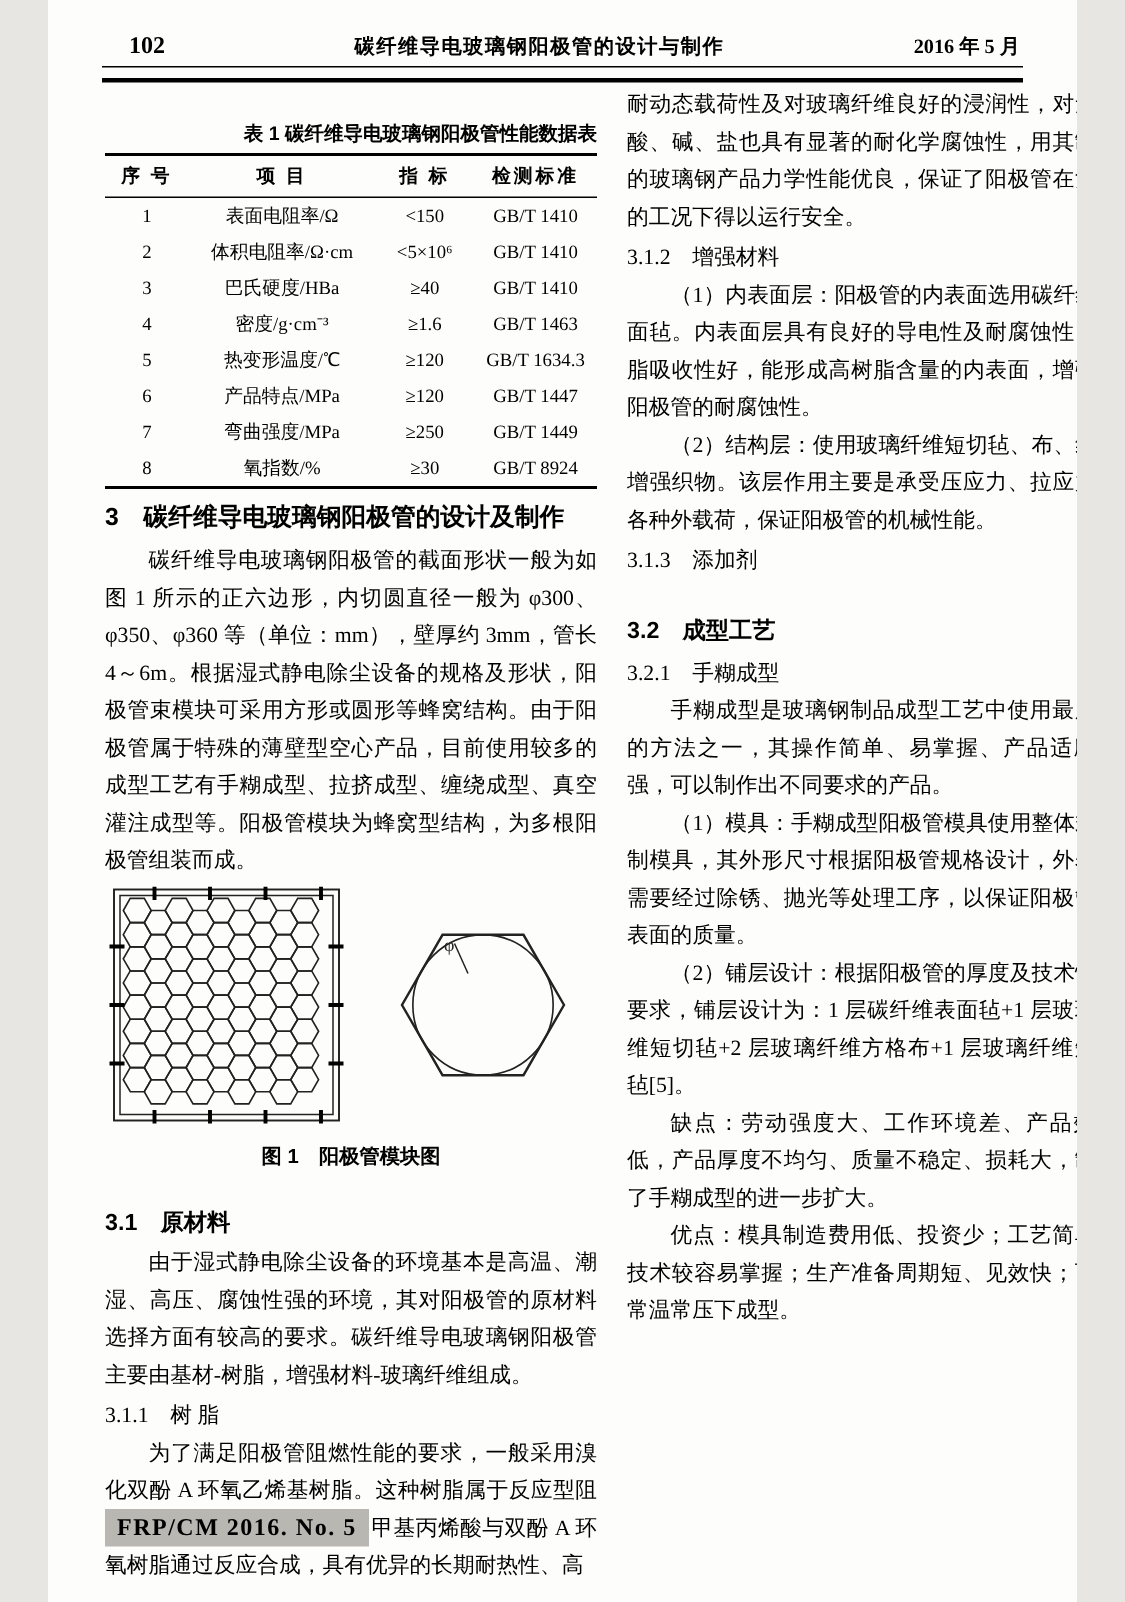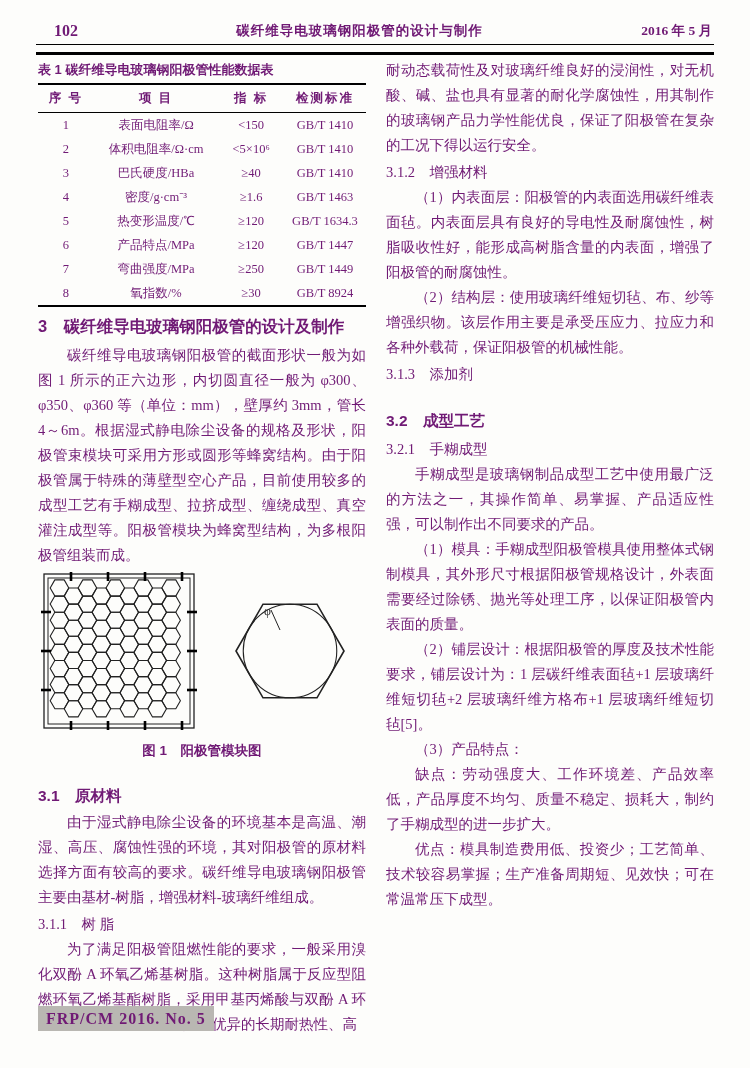--- a/index.html
+++ b/index.html
@@ -1,18 +1,18 @@
 <!DOCTYPE html>
 <html><head>
 <meta charset="utf-8">
 <style>
   html,body{margin:0;padding:0;background:#e8e6e2;}
   .page{
-    position:relative;width:750px;height:1068px;margin:0 auto;
-    background:#fdfdfb;color:#701a75;overflow:hidden;
+    position:relative;width:686px;height:1068px;margin:0 auto;
+    background:#fdfdfb;color:#000000;overflow:hidden;
     font-family:"Liberation Serif",serif;
   }
   
   .runhead{
     position:absolute;top:14px;left:38px;right:38px;height:26px;
     display:flex;align-items:flex-end;justify-content:space-between;
   }
   .pagenum{font-weight:bold;font-size:16px;padding-left:16px;}
   .runtitle{font-weight:bold;font-size:13.5px;letter-spacing:1px;}
   .rundate{font-weight:bold;font-size:13.5px;}
@@ -34,21 +34,21 @@
     font-size:16.5px;line-height:30px;margin:4px 0 2px 0;text-align:left;
   }
   .h-sub{
     font-family:"Liberation Sans",sans-serif;font-weight:bold;
     font-size:15.5px;line-height:28px;margin:20px 0 0 0;text-align:left;
   }
   .h-sub3{font-size:14.5px;line-height:26px;margin:1px 0 0 0;font-weight:normal;text-align:left;}
   
   .tblcap{
     font-family:"Liberation Sans",sans-serif;font-weight:bold;
-    font-size:13px;text-align:left;line-height:22px;margin-top:1px;
+    font-size:13px;text-align:right;line-height:22px;margin-top:20px;
   }
   table.datatable{
     width:100%;border-collapse:collapse;font-size:12.5px;line-height:19px;
     border-top:2px solid #000;border-bottom:2px solid #000;margin-top:2px;
   }
   table.datatable th{
     font-weight:bold;border-bottom:1.2px solid #000;padding:4px 1px;
     letter-spacing:2px;text-align:center;
   }
   table.datatable td{padding:2.5px 1px;text-align:center;}
@@ -256,20 +256,19 @@
       <p class="para noindent">耐动态载荷性及对玻璃纤维良好的浸润性，对无机酸、碱、盐也具有显著的耐化学腐蚀性，用其制作的玻璃钢产品力学性能优良，保证了阳极管在复杂的工况下得以运行安全。</p>
       <div class="h-sub3">3.1.2　增强材料</div>
       <p class="para">（1）内表面层：阳极管的内表面选用碳纤维表面毡。内表面层具有良好的导电性及耐腐蚀性，树脂吸收性好，能形成高树脂含量的内表面，增强了阳极管的耐腐蚀性。</p>
       <p class="para">（2）结构层：使用玻璃纤维短切毡、布、纱等增强织物。该层作用主要是承受压应力、拉应力和各种外载荷，保证阳极管的机械性能。</p>
       <div class="h-sub3">3.1.3　添加剂</div>
       <div class="h-sub">3.2　成型工艺</div>
       <div class="h-sub3">3.2.1　手糊成型</div>
       <p class="para">手糊成型是玻璃钢制品成型工艺中使用最广泛的方法之一，其操作简单、易掌握、产品适应性强，可以制作出不同要求的产品。</p>
       <p class="para">（1）模具：手糊成型阳极管模具使用整体式钢制模具，其外形尺寸根据阳极管规格设计，外表面需要经过除锈、抛光等处理工序，以保证阳极管内表面的质量。</p>
       <p class="para">（2）铺层设计：根据阳极管的厚度及技术性能要求，铺层设计为：1 层碳纤维表面毡+1 层玻璃纤维短切毡+2 层玻璃纤维方格布+1 层玻璃纤维短切毡[5]。</p>
-      <p class="para">（3）产品特点：</p>
       <p class="para">缺点：劳动强度大、工作环境差、产品效率低，产品厚度不均匀、质量不稳定、损耗大，制约了手糊成型的进一步扩大。</p>
       <p class="para">优点：模具制造费用低、投资少；工艺简单、技术较容易掌握；生产准备周期短、见效快；可在常温常压下成型。</p>
     </div>
   </div>
 
   <div class="footer">FRP/CM  2016. No. 5</div>
 </div>
 
 </body></html>

